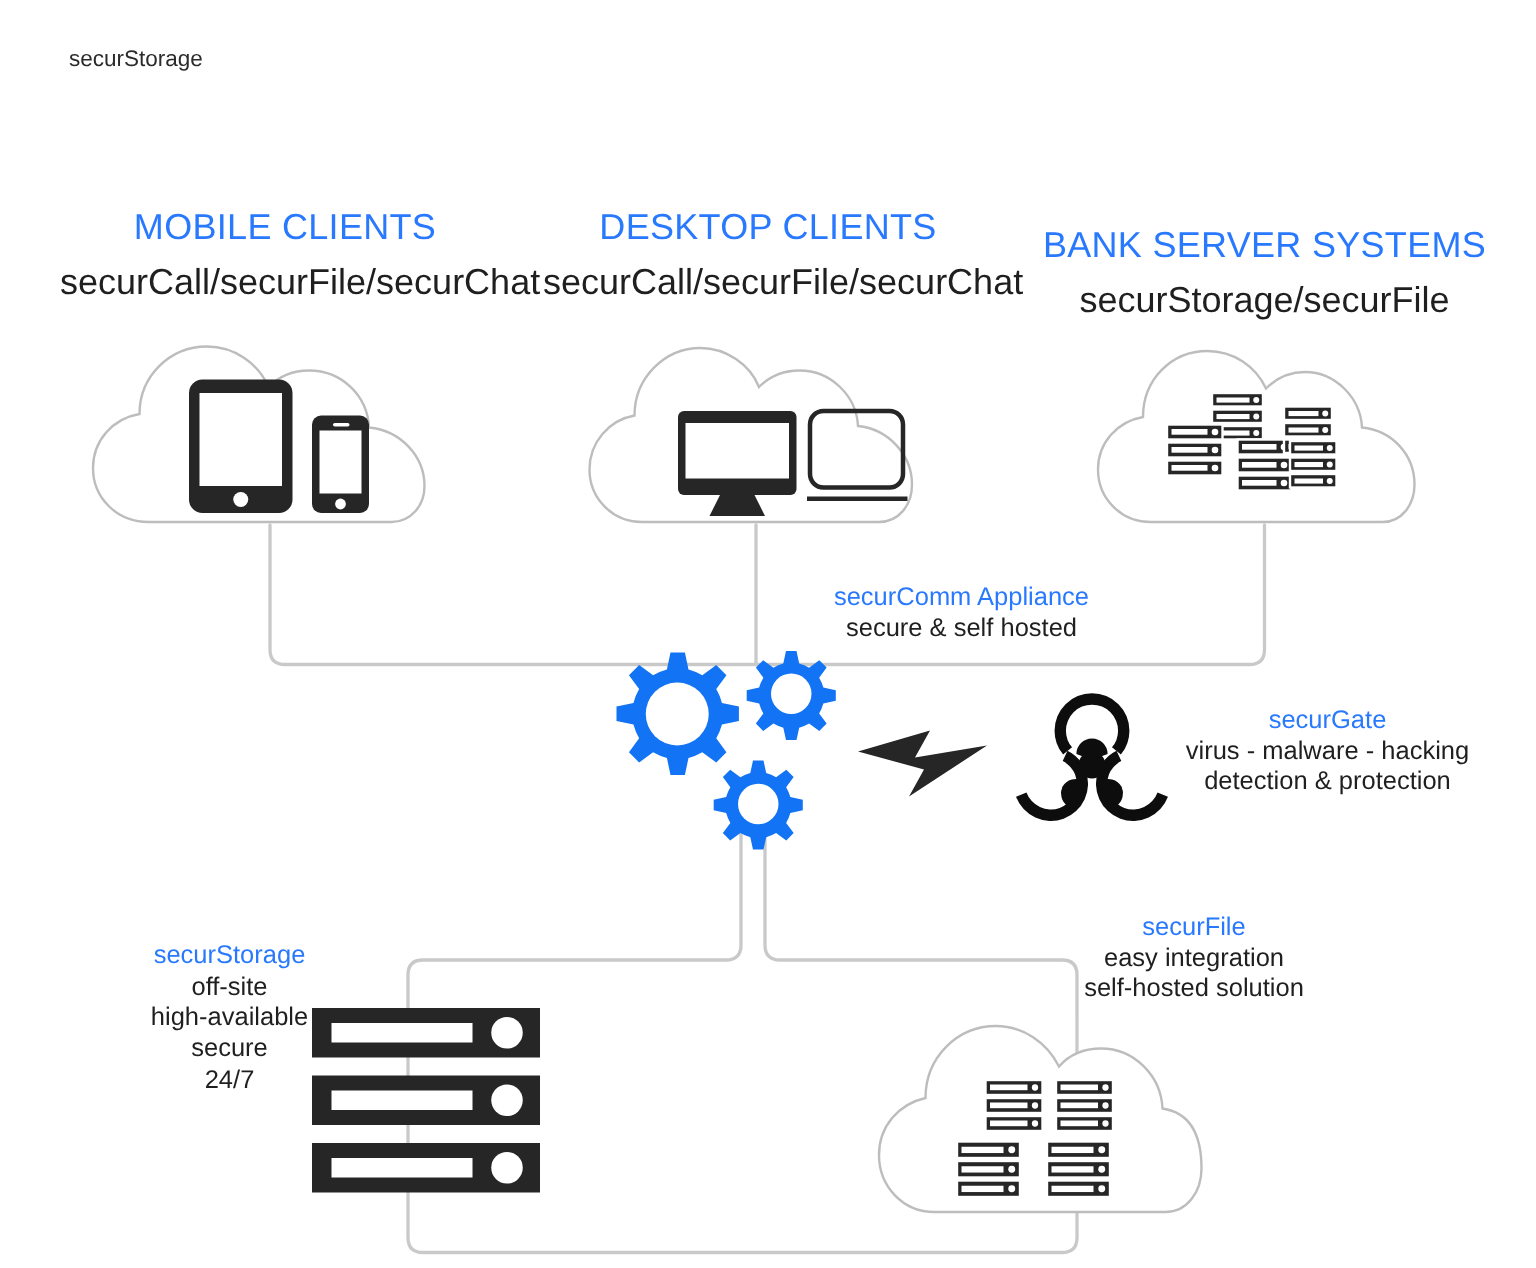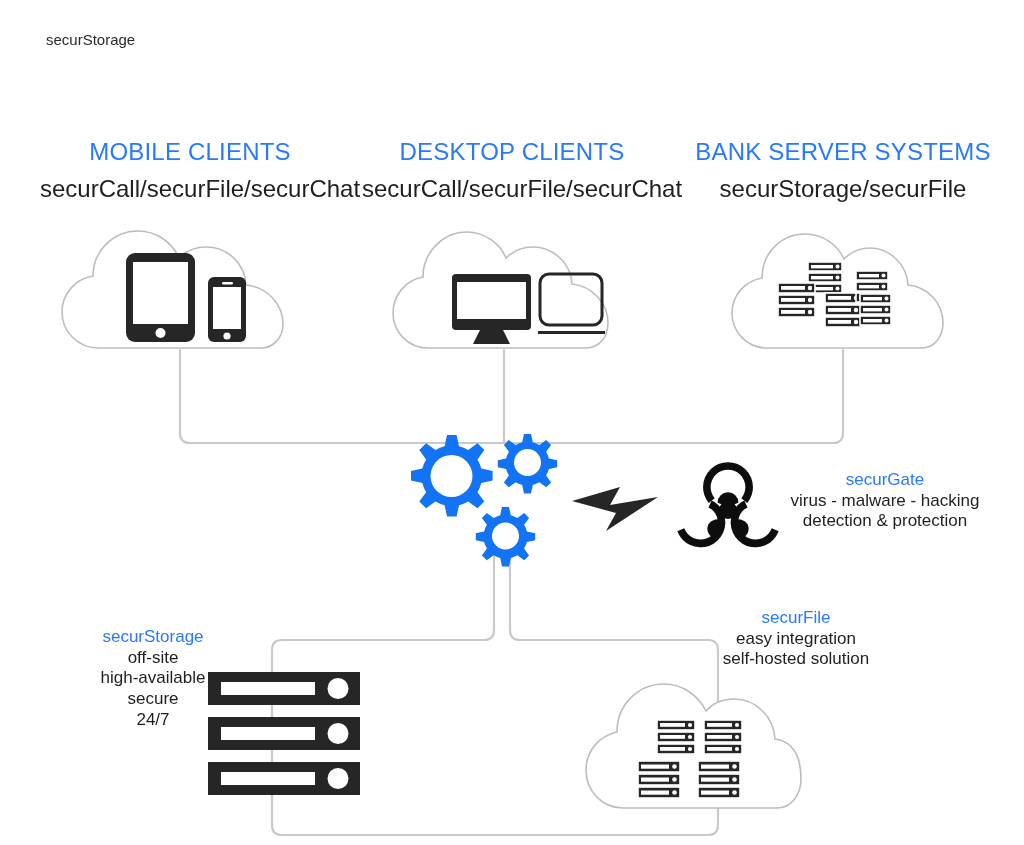--- a/index.html
+++ b/index.html
@@ -75,21 +75,21 @@
       <path d="M92,108 L115,108 L122,122 L85,122 Z"></path>
     </g>
     <rect x="69" y="60" width="69" height="37" fill="#ffffff"></rect>
 
     <g fill="none" stroke="#262626" stroke-width="3">
       <rect x="152" y="52" width="62" height="51" rx="9"></rect>
     </g>
     <rect x="150" y="109" width="67" height="3" fill="#262626"></rect>
   </svg>
 
-  <div class="abs" style="left:693px;top:138px;width:300px;">
+  <div class="abs" style="left:693px;top:150px;width:300px;">
     <div class="ttl">BANK SERVER SYSTEMS</div>
     <div class="sub" style="margin-top:9px;">securStorage/securFile</div>
   </div>
   <svg class="abs" style="left:727px;top:224px;" width="232" height="133" viewBox="0 0 232 133">
     <path d="M40,124 C20,124 5,108 5,89 C5,71 18,57 35,54 C35,29 54,10 78,10 C95,10 110,20 117,35 C124,28 133,24 143,24 C163,24 180,41 181,61 C201,63 216,79 216,99 C216,113 207,124 195,124 Z" fill="#ffffff" stroke="#bdbdbd" stroke-width="1.6"></path>
     <g>
 
       <g transform="translate(81,38)">
         <g fill="#262626" stroke="#ffffff" stroke-width="1.6">
           <rect x="0" y="0" width="34" height="9"></rect>
@@ -175,20 +175,24 @@
           </g>
         <g fill="#ffffff">
             <circle cx="26.5" cy="4.6" r="2"></circle>
             <circle cx="26.5" cy="15.6" r="2"></circle>
             <circle cx="26.5" cy="26.6" r="2"></circle>
           </g>
       </g>
     </g>
   </svg>
 
+  <div class="abs caption" style="left:516px;top:388px;width:250px;">
+    <div class="cap-blue">securComm Appliance</div>
+    <div class="cap-dark">secure &amp; self hosted</div>
+  </div>
 
   <svg class="abs" style="left:398px;top:428px;" width="186" height="146" viewBox="0 0 186 146">
     <g fill="#1273f5">
 
       <path d="M57 11 l9.6 0 2.4 11.3 a38 38 0 0 1 9.2 3.8 l9.3-6.8 6.8 6.8 -6.8 9.3 a38 38 0 0 1 3.8 9.2 l11.3 2.4 0 9.6 -11.3 2.4 a38 38 0 0 1 -3.8 9.2 l6.8 9.3 -6.8 6.8 -9.3-6.8 a38 38 0 0 1 -9.2 3.8 l-2.4 11.3 -9.6 0 -2.4-11.3 a38 38 0 0 1 -9.2-3.8 l-9.3 6.8 -6.8-6.8 6.8-9.3 a38 38 0 0 1 -3.8-9.2 l-11.3-2.4 0-9.6 11.3-2.4 a38 38 0 0 1 3.8-9.2 l-6.8-9.3 6.8-6.8 9.3 6.8 a38 38 0 0 1 9.2-3.8 Z" transform="translate(-8,-4)"></path>
       <circle cx="53.5" cy="48" r="21" fill="#ffffff"></circle>
 
       <path d="M130 2 l7 0 1.8 8.3 a27 27 0 0 1 6.6 2.8 l6.8-5 4.9 4.9 -5 6.8 a27 27 0 0 1 2.8 6.6 l8.3 1.8 0 7 -8.3 1.8 a27 27 0 0 1 -2.8 6.6 l5 6.8 -4.9 4.9 -6.8-5 a27 27 0 0 1 -6.6 2.8 l-1.8 8.3 -7 0 -1.8-8.3 a27 27 0 0 1 -6.6-2.8 l-6.8 5 -4.9-4.9 5-6.8 a27 27 0 0 1 -2.8-6.6 l-8.3-1.8 0-7 8.3-1.8 a27 27 0 0 1 2.8-6.6 l-5-6.8 4.9-4.9 6.8 5 a27 27 0 0 1 6.6-2.8 Z" transform="translate(-4,4)"></path>
       <circle cx="129.5" cy="34.5" r="13.5" fill="#ffffff"></circle>
 

